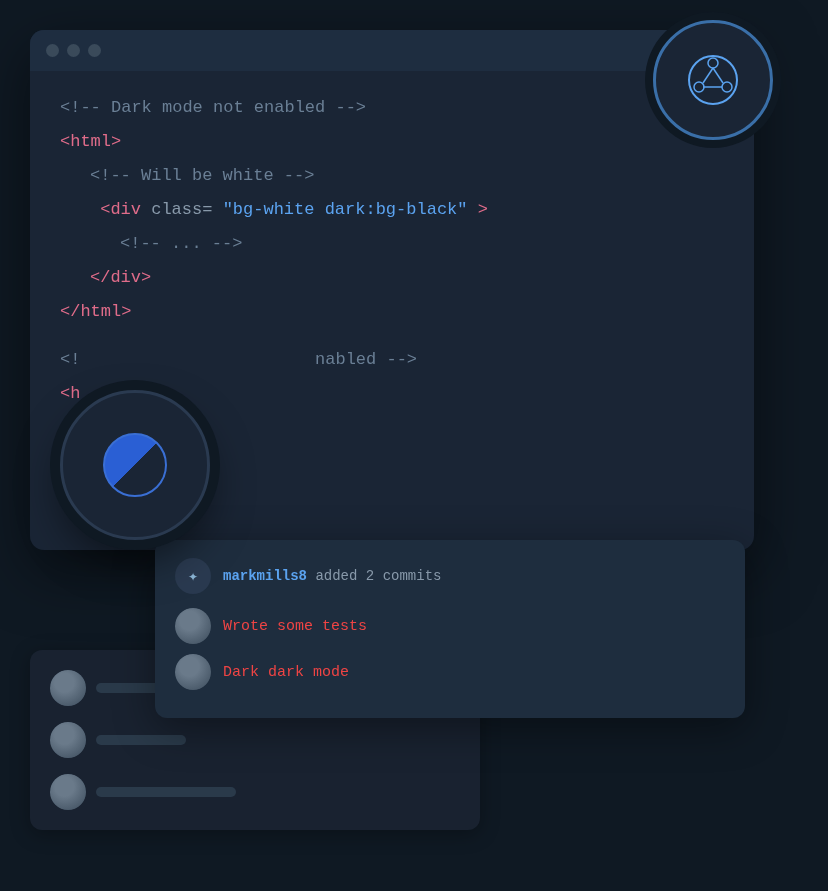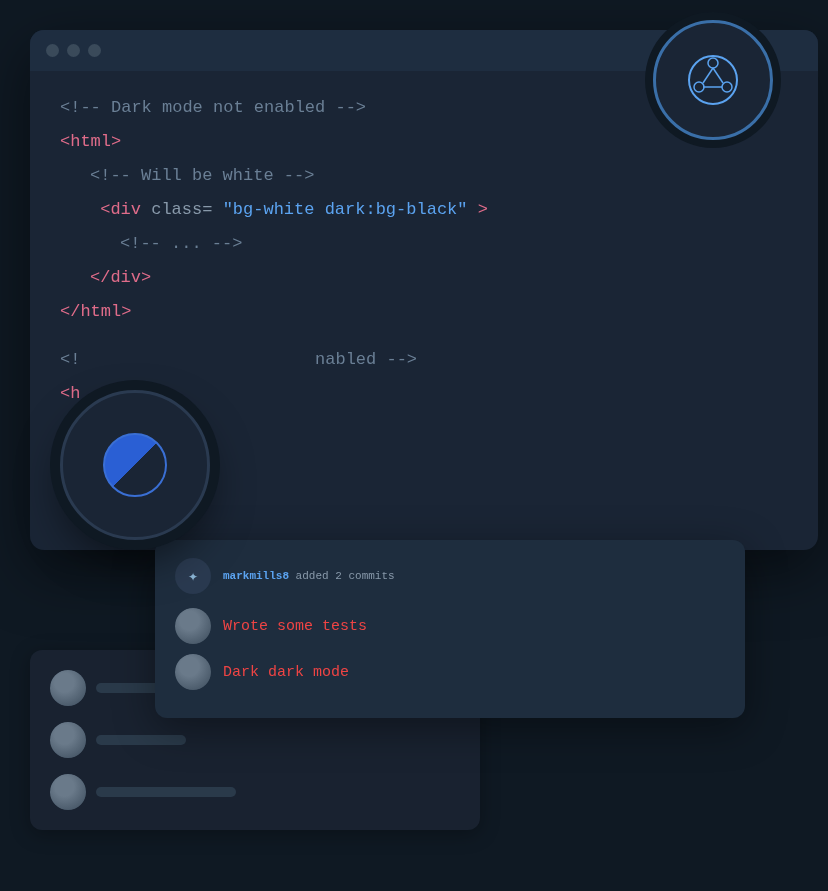--- a/index.html
+++ b/index.html
@@ -11,21 +11,21 @@
       font-family: 'Courier New', Courier, monospace;
       overflow: hidden;
       position: relative;
     }
 
     
     .code-editor {
       position: absolute;
       top: 30px;
       left: 30px;
-      width: 788px;
+      width: 724px;
       height: 520px;
       background: #1a2535;
       border-radius: 14px;
       box-shadow: 0 20px 60px rgba(0,0,0,0.5);
       overflow: hidden;
     }
 
     .editor-titlebar {
       background: #1e2d40;
       padding: 14px 16px;
@@ -127,21 +127,21 @@
       background: #2a3a50;
       display: flex;
       align-items: center;
       justify-content: center;
       color: #8ab4d4;
       font-size: 16px;
       flex-shrink: 0;
     }
 
     .commit-title {
-      font-size: 11px;
+      font-size: 14px;
       color: #8899aa;
       font-family: 'Courier New', monospace;
     }
 
     .commit-title .username {
       color: #5ba3f0;
       font-weight: bold;
     }
 
     .commit-item {

